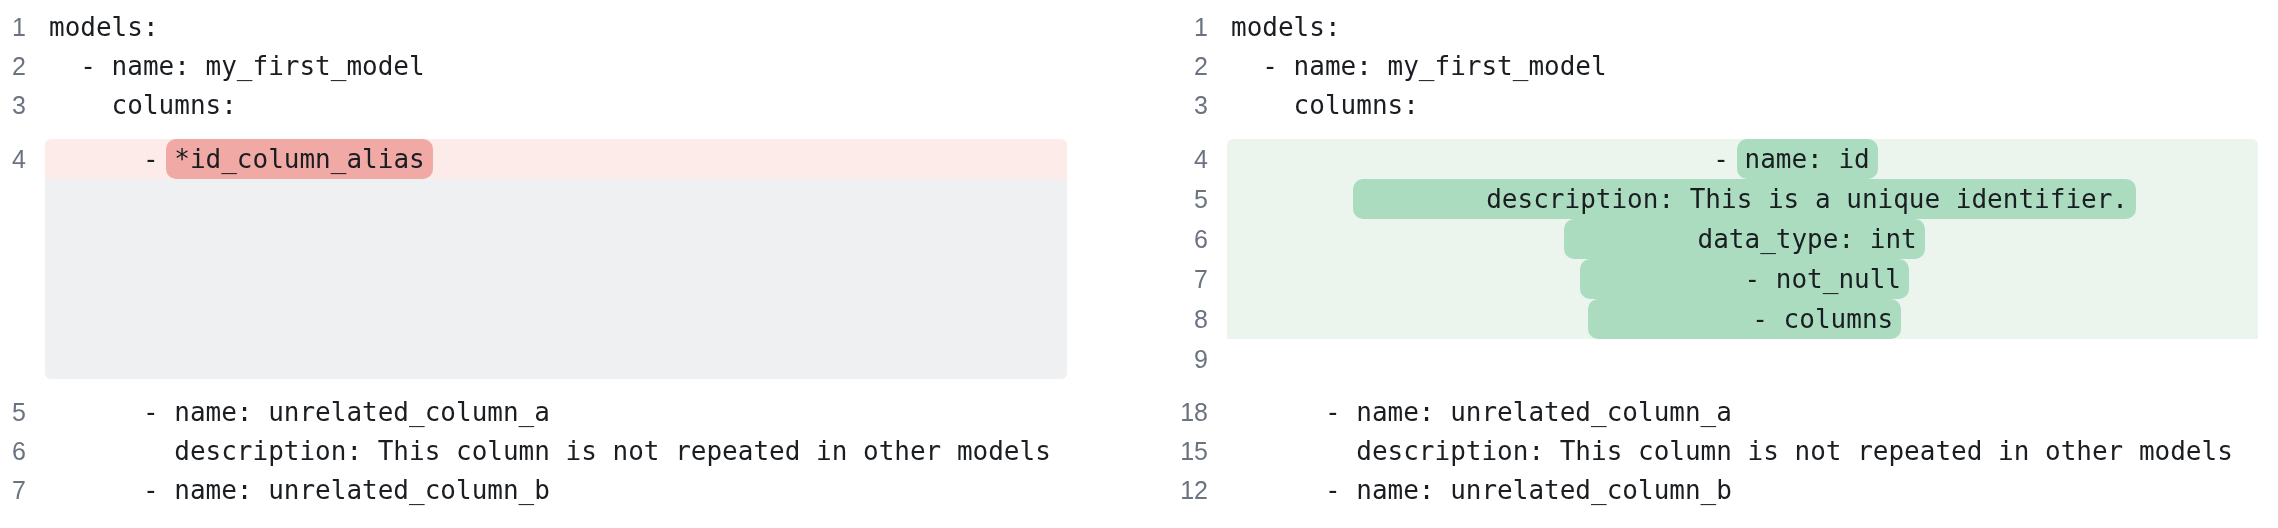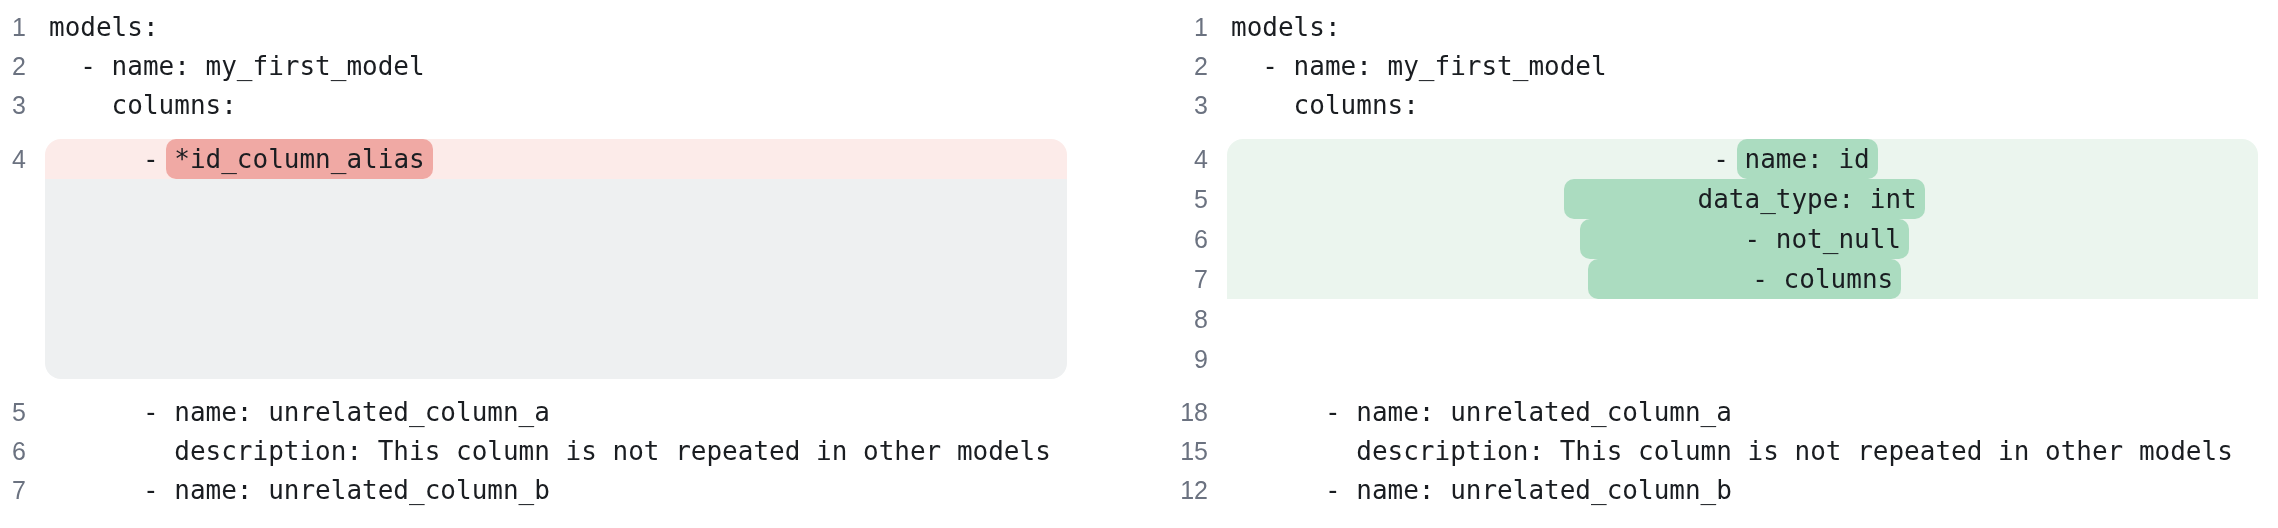--- a/index.html
+++ b/index.html
@@ -52,21 +52,21 @@
     flex: 0 0 16px;
   }
   .pane-right .nums { flex-basis: 34px; }
   .nums .num {
     line-height: 40px;
     display: block;
   }
   .body {
     flex: 1 1 auto;
     margin-left: 19px;
-    border-radius: 16px;
+    border-radius: 6px;
     overflow: hidden;
   }
   .pane-left .body { margin-right: 37px; }
   .pane-right .body { margin-right: 10px; text-align: center; }
   .hrow {
     line-height: 40px;
     white-space: pre;
     padding-left: 4px;
   }
   .removed-row { background: var(--removed_row_bg); }
@@ -144,20 +144,21 @@
       <div class="nums">
         <span class="num">4</span>
         <span class="num">5</span>
         <span class="num">6</span>
         <span class="num">7</span>
         <span class="num">8</span>
         <span class="num">9</span>
       </div>
       <div class="body">
         <div class="hrow added-row"><span>      - </span><span class="tok tok-added">name: id</span></div>
+        <div class="hrow added-row"><span></span><span class="tok tok-added">        description: This is a unique identifier.</span></div>
         <div class="hrow added-row"><span></span><span class="tok tok-added">        data_type: int</span></div>
         <div class="hrow added-row"><span></span><span class="tok tok-added">          - not_null</span></div>
         <div class="hrow added-row"><span></span><span class="tok tok-added">          - columns</span></div>
       </div>
     </div>
 
     <div class="row">
       <span class="num">18</span>
       <span class="code">      - name: unrelated_column_a</span>
     </div>

